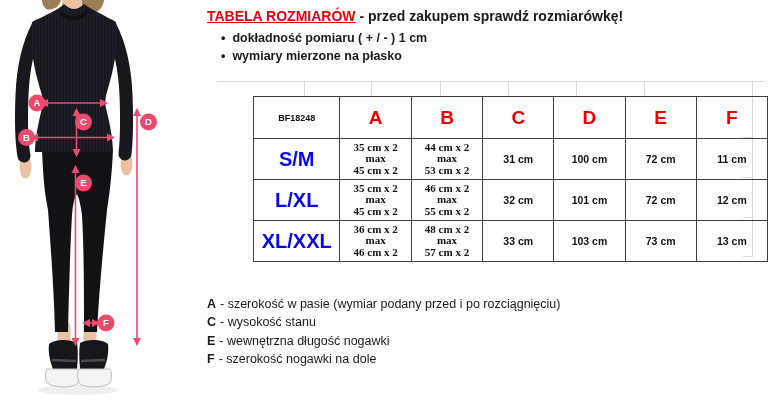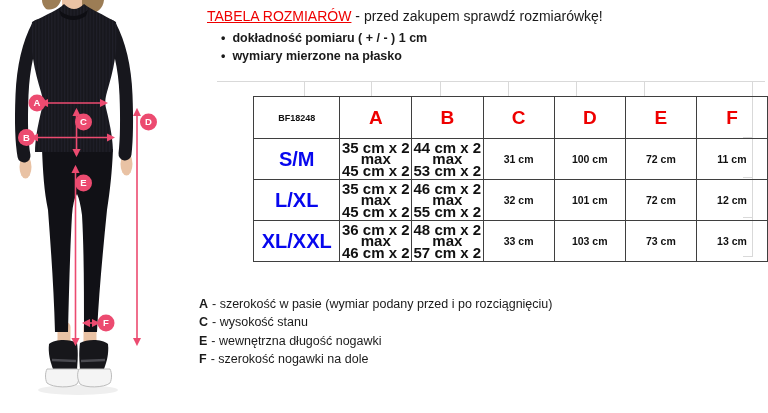--- a/index.html
+++ b/index.html
@@ -8,21 +8,21 @@
     background:#ffffff;
     font-family:"Liberation Sans", sans-serif;
     color:#1a1a1a;
   }
   .abs{position:absolute;}
 
   
   .model-figure{left:0;top:0;width:200px;height:413px;}
 
   
-  .title-line{left:207px;top:8px;font-size:14px;font-weight:normal;white-space:nowrap;}
+  .title-line{left:207px;top:8px;font-size:14px;font-weight:bold;white-space:nowrap;}
   .title-accent{color:#ee0000;text-decoration:underline;}
   .title-rest{color:#1a1a1a;}
 
   .bullets{left:221px;top:29px;font-size:12.5px;font-weight:bold;line-height:18px;}
   .bullet-item{display:flex;align-items:flex-end;}
   .bullet-dot::before{content:"•";margin-right:7px;font-size:12.5px;}
 
   
   .grid{background:#d9d9d9;}
 
@@ -32,25 +32,25 @@
   table.size-table td{
     border:1px solid #3f3f3f;text-align:center;vertical-align:middle;
     padding:0;overflow:hidden;
   }
   col.c0{width:87px;} col.c{width:73px;}
   tr.head td{height:41px;}
   tr.datarow td{height:40px;}
   td.code{font-size:9px;font-weight:bold;color:#111;}
   td.colhead{font-size:19px;font-weight:bold;color:#ee0000;}
   td.size{font-size:20px;font-weight:bold;color:#0707ee;}
-  td.m3{font-size:15px;font-weight:bold;line-height:11.5px;color:#111;}
+  td.m3{font-size:11px;font-weight:bold;line-height:11.5px;color:#111;font-family:Liberation Serif, serif;}
   td.m1{font-size:10.5px;font-weight:bold;color:#111;}
 
   
-  .legend{left:199px;top:295px;font-size:12.5px;line-height:18.3px;color:#1a1a1a;}
+  .legend{left:207px;top:295px;font-size:12.5px;line-height:18.3px;color:#1a1a1a;}
   .legend-letter{font-weight:bold;margin-right:4px;}
 </style>
 </head>
 <body>
 
 <div class="abs model-figure">
   <svg width="200" height="413" viewBox="0 0 200 413" xmlns="http://www.w3.org/2000/svg">
     <defs>
       <pattern id="rib" width="3.2" height="4" patternUnits="userSpaceOnUse">
         <rect width="3.2" height="4" fill="#17171d"></rect>

